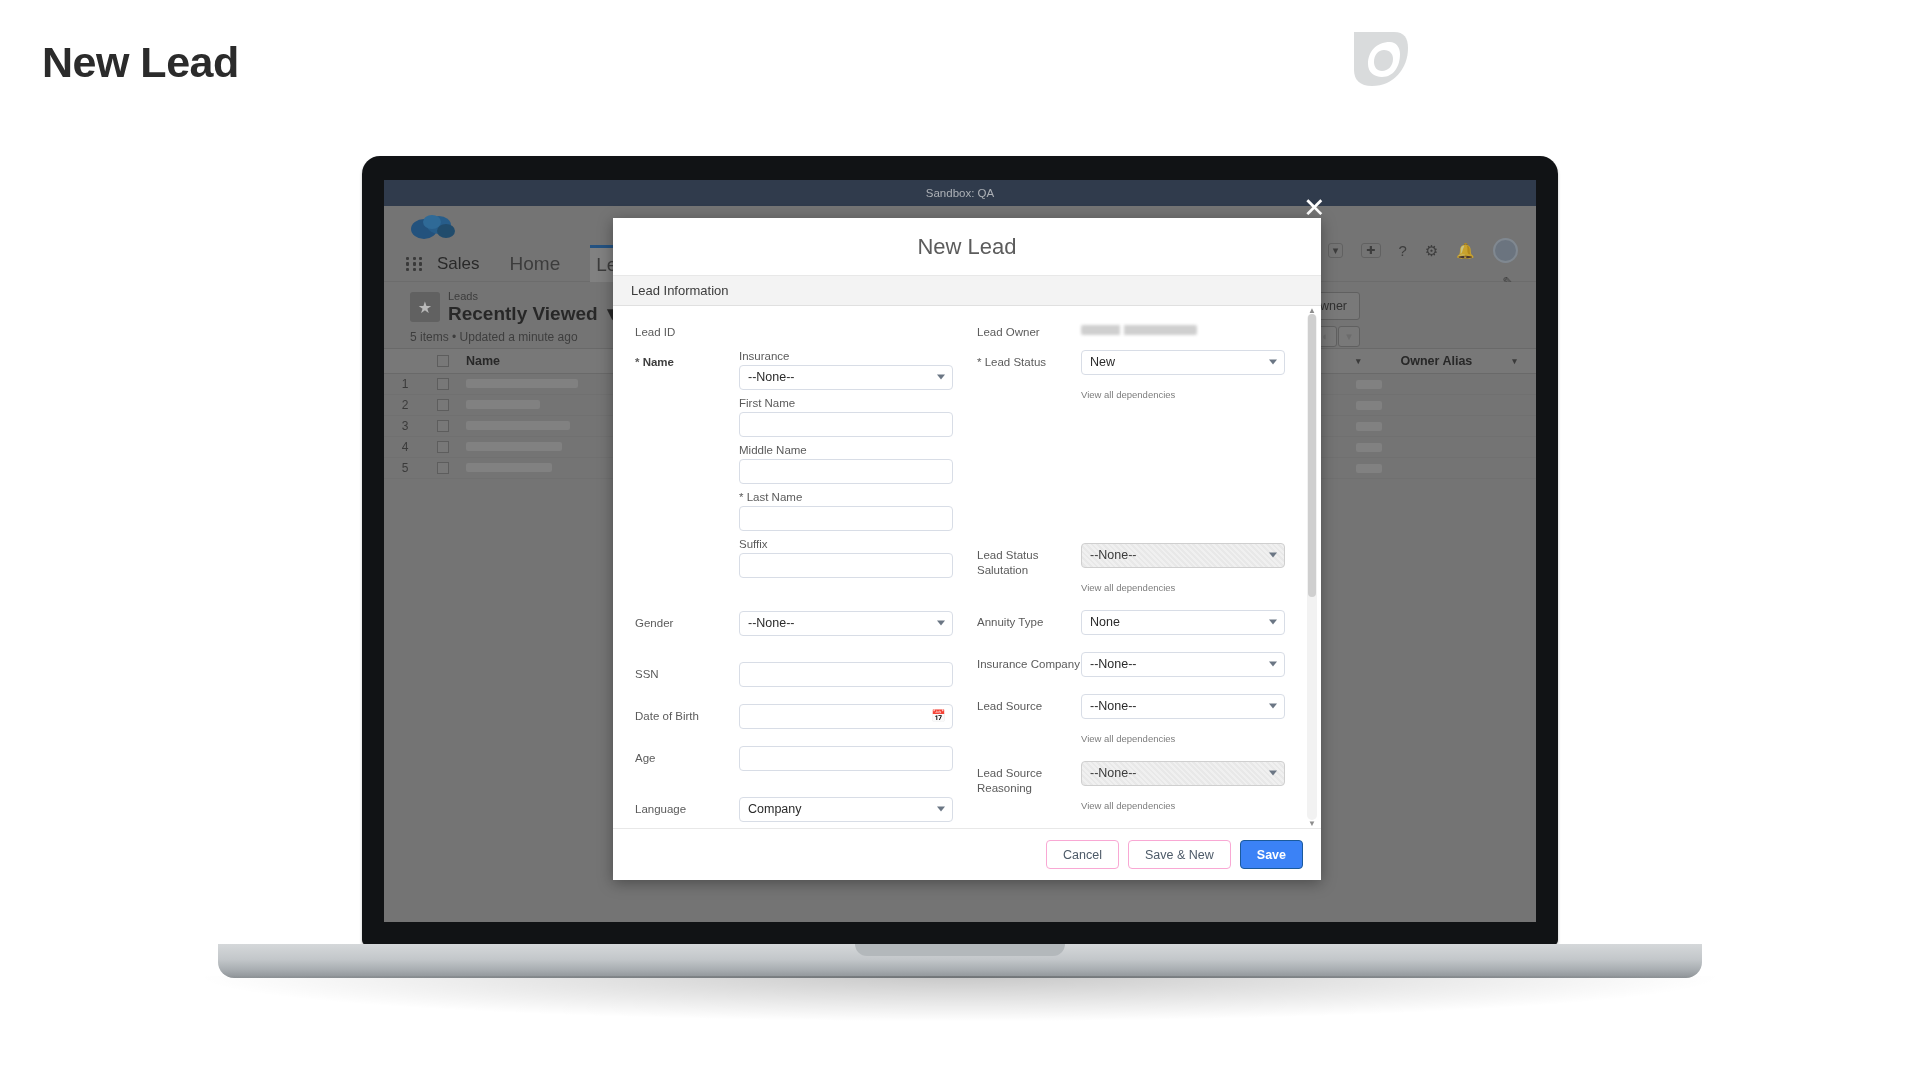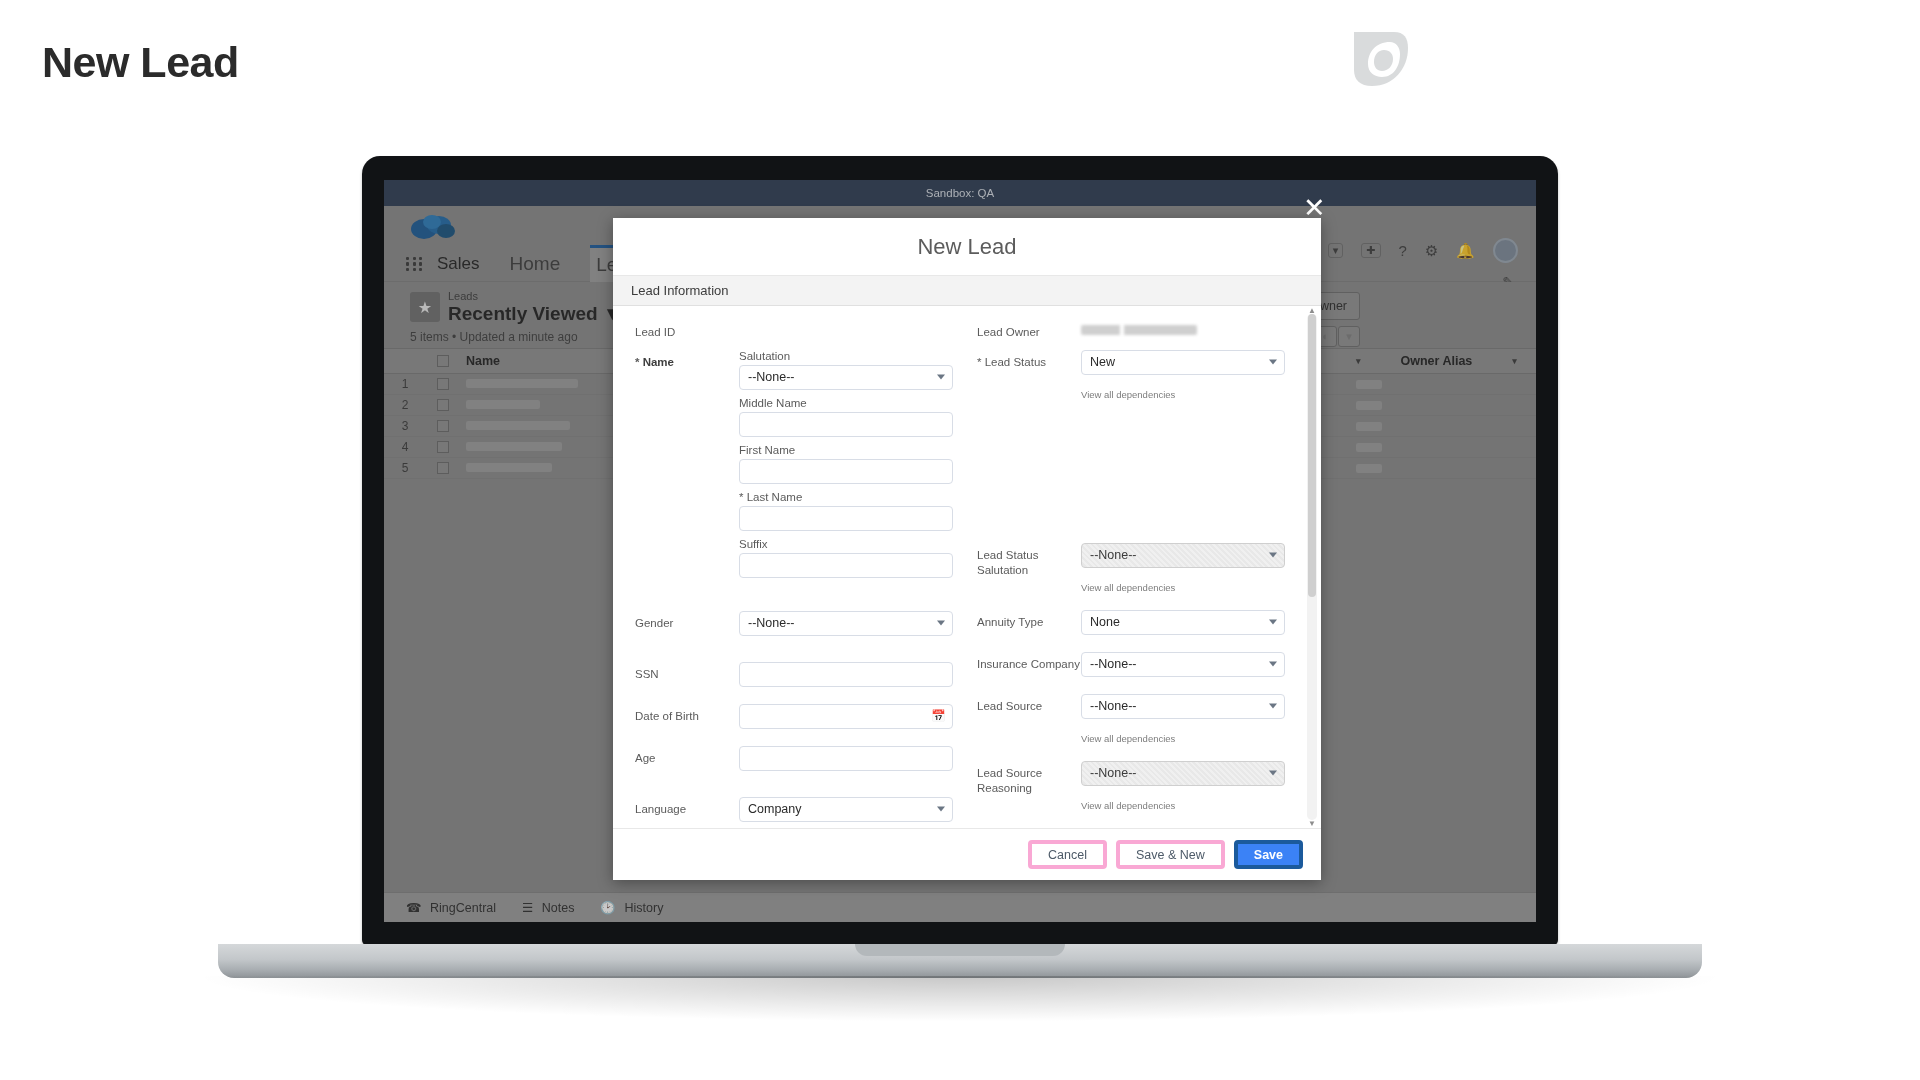--- a/index.html
+++ b/index.html
@@ -238,21 +238,21 @@
   .mscroll .up, .mscroll .down {
     position: absolute; left: 1px; font-size: 8px; color: #8d8d8d; width: 8px; text-align: center;
   }
   .mscroll .up { top: -8px; } .mscroll .down { bottom: -8px; }
 
   .modal-footer {
     height: 52px; border-top: 1px solid #e8e8e8; background: #fff;
     display: flex; align-items: center; justify-content: flex-end; gap: 9px; padding-right: 18px;
   }
   .btn {
-    height: 29px; border: 4px solid #f9a8d4; border-radius: 4px; background: #fff;
+    height: 29px; border: 1px solid #f9a8d4; border-radius: 4px; background: #fff;
     color: #4d5a68; font-size: 12.5px; padding: 0 16px;
     font-family: "Liberation Sans", sans-serif;
   }
   .btn.primary { background: #3b82f6; border-color: #1b5a9c; color: #fff; font-weight: bold; }
 </style>
 </head>
 <body>
 
 <div id="stage">
 
@@ -393,34 +393,20 @@
                   <i></i>
                 </div>
               <div class="c-name"><span class="redact" style="width:86px"></span></div>
               <div class="c-right">
                   <span class="redact" style="width:26px"></span>
                 </div>
             </div>
           </div>
         </div>
 
-        <div class="sf-utility">
-          <span>
-            <span class="ic">☎</span>
-            <span>RingCentral</span>
-          </span>
-          <span>
-            <span class="ic">☰</span>
-            <span>Notes</span>
-          </span>
-          <span>
-            <span class="ic">🕑</span>
-            <span>History</span>
-          </span>
-        </div>
       </div>
 
       <div class="scrim"></div>
     </div>
   </div>
 
   <div class="laptop-base">
     <div class="laptop-notch"></div>
   </div>
   <div class="laptop-shadow"></div>
@@ -440,32 +426,32 @@
 
         <div class="f-row">
           <div class="f-label">Lead ID</div>
           <div class="f-ctrl"></div>
         </div>
 
         <div class="f-row">
           <div class="f-label req bold">Name</div>
           <div class="f-ctrl">
             <div class="sub-stack">
-              <div class="sub-label">Salutation</div>
+              <div class="sub-label">Insurance</div>
               <div class="sel">
                 <span>--None--</span>
                 <span class="arrow"></span>
               </div>
             </div>
             <div class="sub-stack">
+              <div class="sub-label">First Name</div>
+              <input class="inp" value="" style="">
+            </div>
+            <div class="sub-stack">
               <div class="sub-label">Middle Name</div>
-              <input class="inp" value="" style="">
-            </div>
-            <div class="sub-stack">
-              <div class="sub-label">First Name</div>
               <input class="inp" value="" style="">
             </div>
             <div class="sub-stack">
               <div class="sub-label req">Last Name</div>
               <input class="inp" value="" style="">
             </div>
             <div class="sub-stack">
               <div class="sub-label">Suffix</div>
               <input class="inp" value="" style="">
             </div>

